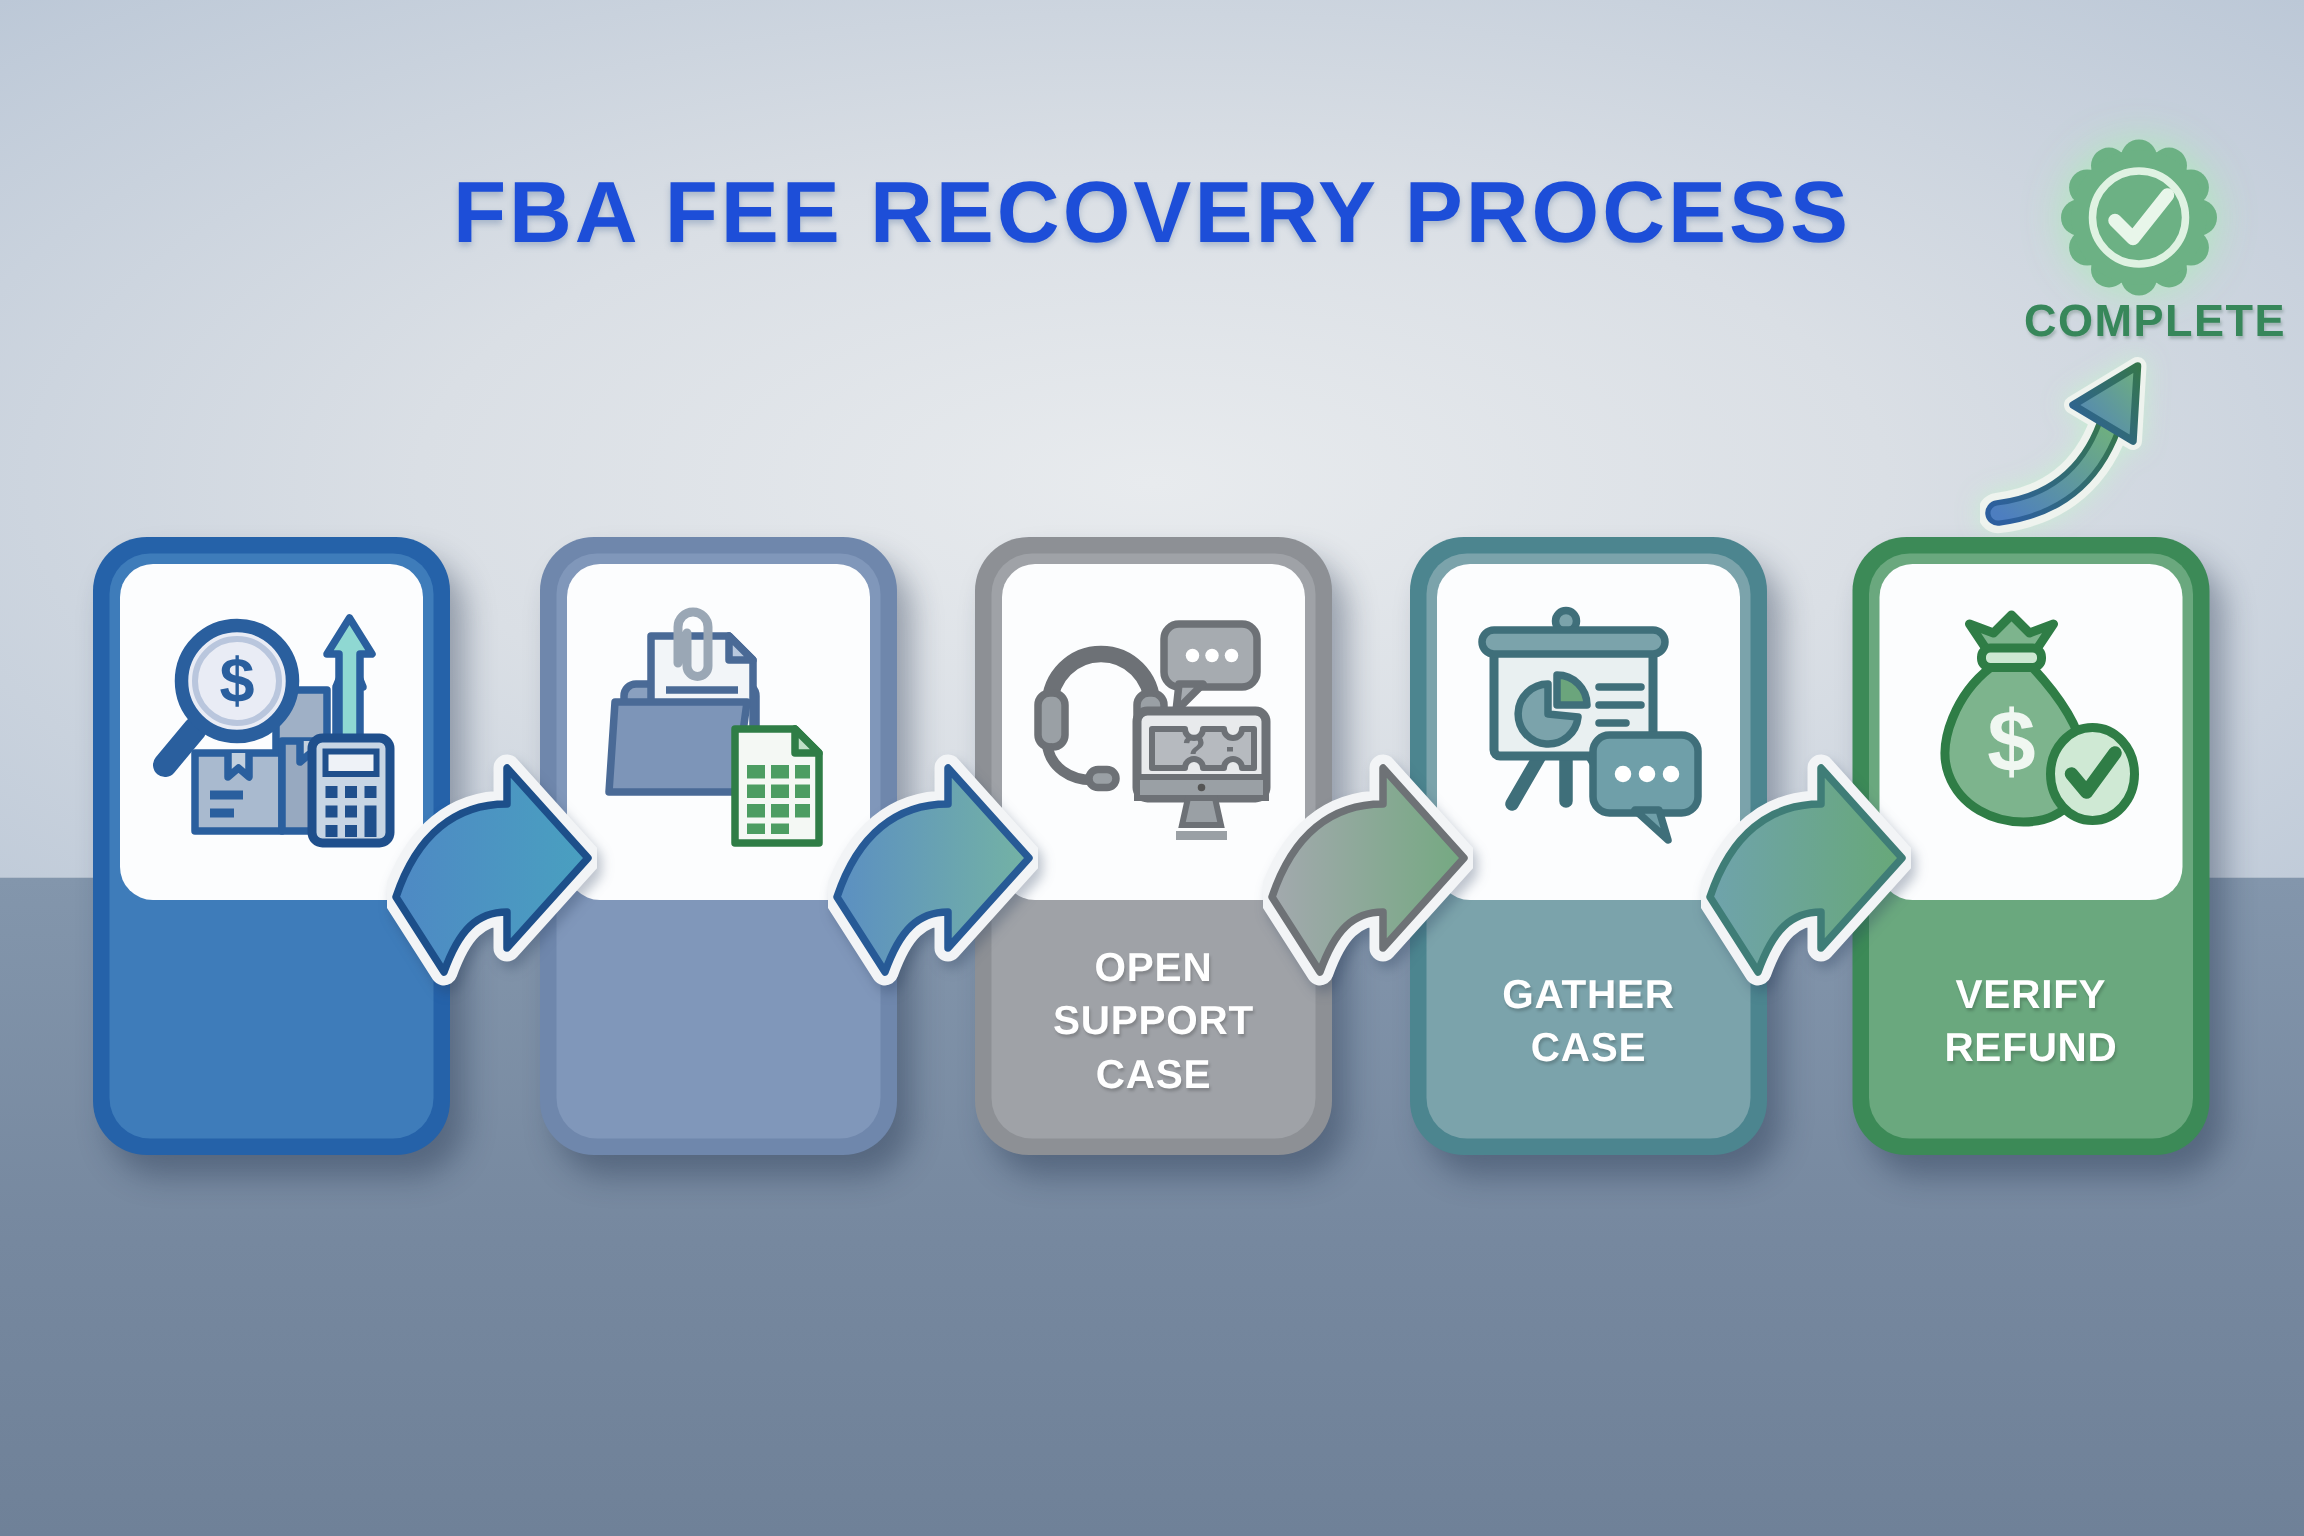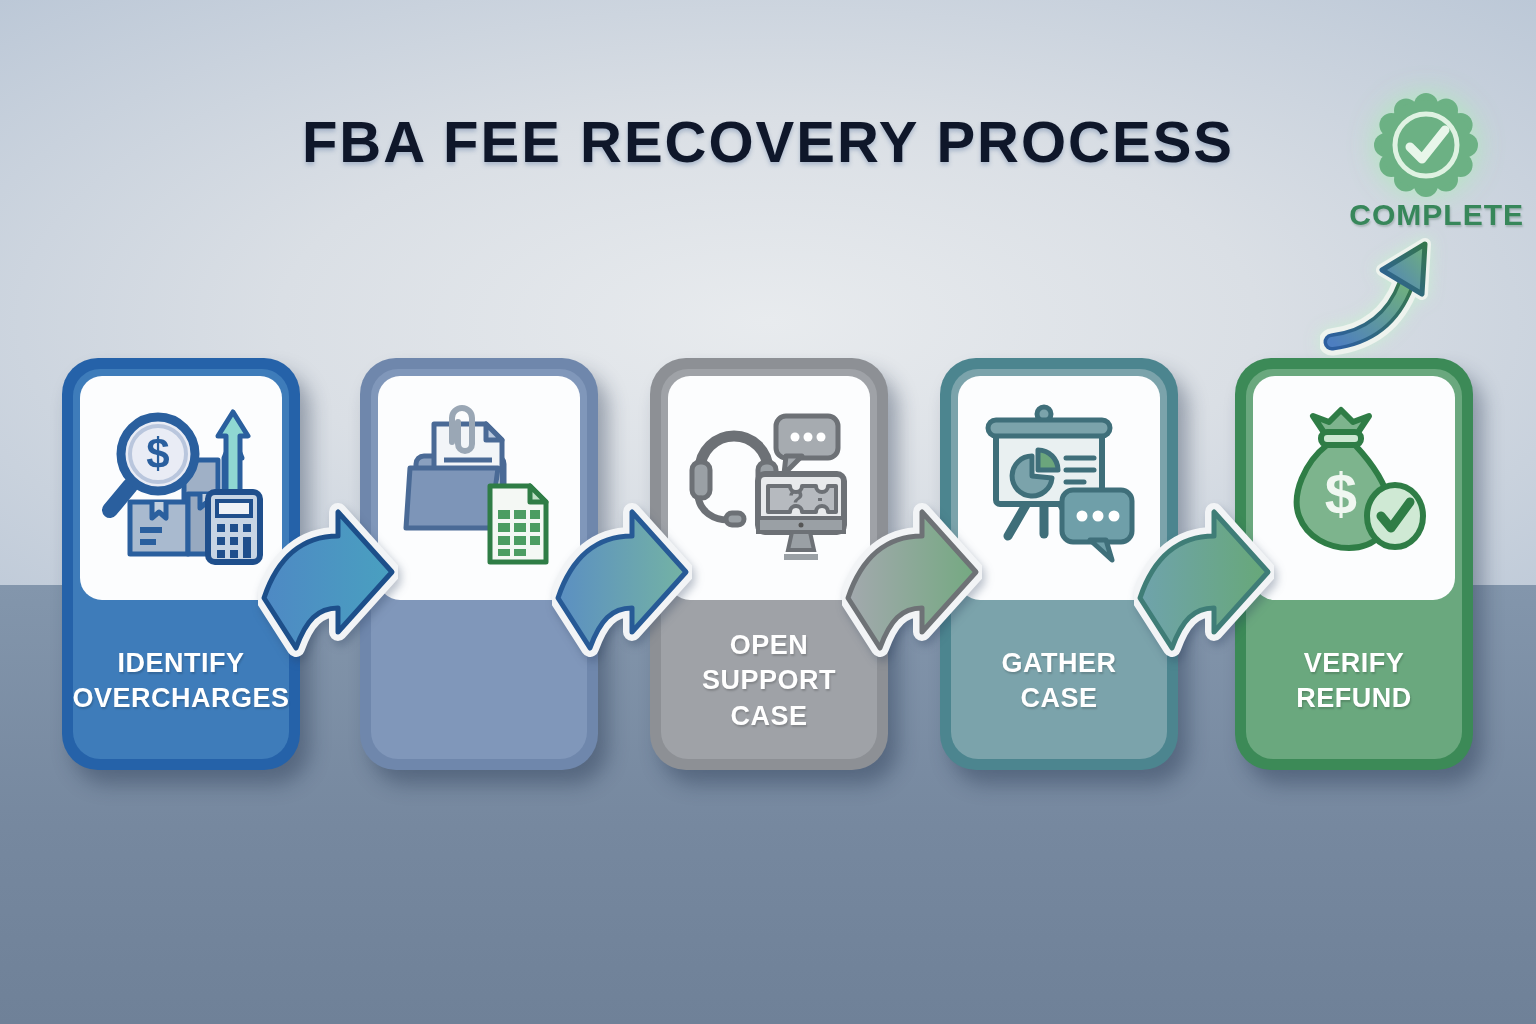--- a/index.html
+++ b/index.html
@@ -4,21 +4,21 @@
 <style>
   html,body{margin:0;padding:0;}
   body{width:1536px;height:1024px;position:relative;overflow:hidden;
        font-family:"Liberation Sans", sans-serif;}
   .bg-top{position:absolute;left:0;top:0;width:1536px;height:585px;
           background:radial-gradient(ellipse at 50% 55%, #e8ebee 0%, #dade e4 40%, #dadfe5 45%, #bcc8d7 100%);
           background:radial-gradient(ellipse at 50% 55%, #e8ebee 0%, #dadfe5 45%, #bcc8d7 100%);}
   .bg-bottom{position:absolute;left:0;top:585px;width:1536px;height:439px;
           background:linear-gradient(180deg,#8396ac 0%,#76889f 55%,#6f8198 100%);}
   .title{position:absolute;left:0;right:0;top:108px;text-align:center;
-         font-size:58px;font-weight:700;letter-spacing:2px;color:#0f172a;
+         font-size:58px;font-weight:700;letter-spacing:2px;color:#1d4ed8;
          text-shadow:0 3px 4px rgba(110,135,170,.45);}
   
   .badge{position:absolute;left:1366px;top:85px;width:120px;height:120px;
          filter:drop-shadow(0 0 14px rgba(173,235,185,.95));}
   .badge-label{position:absolute;left:1324px;top:198px;width:200px;text-align:right;
          font-size:30px;font-weight:700;letter-spacing:1px;color:#37875a;
          text-shadow:1px 2px 2px rgba(40,80,60,.25);}
   
   .card{position:absolute;top:358px;width:238px;height:412px;border-radius:36px;padding:11px;
         box-sizing:border-box;box-shadow:10px 14px 20px rgba(30,45,70,.38);}
@@ -118,22 +118,20 @@
           </g>
         </g>
         <g>
           <line x1="34" y1="88" x2="14" y2="112" stroke="#2a5f9e" stroke-width="16" stroke-linecap="round"></line>
           <circle cx="62" cy="56" r="37" fill="#e9ecf5" stroke="#2a5f9e" stroke-width="9"></circle>
           <circle cx="62" cy="56" r="28" fill="#e9ecf5" stroke="#b9c6dd" stroke-width="4"></circle>
           <text x="62" y="70" text-anchor="middle" font-size="42" font-weight="bold" fill="#2a5f9e" font-family="Liberation Sans, sans-serif">$</text>
         </g>
       </svg>
     </div>
-    <div class="card-label">IDENTIFY
-OVERCHARGES</div>
   </div>
 </div>
 
 <div class="card c2">
   <div class="card-body">
     <div class="card-white">
       <svg class="icon" width="170" height="180" viewBox="0 0 170 180">
         <rect x="22" y="58" width="88" height="70" rx="8" fill="#8aa0bf" stroke="#4a6a96" stroke-width="5"></rect>
         <g>
           <path d="M40,26 H92 L108,42 V104 H40 Z" fill="#f2f5f8" stroke="#4a6a96" stroke-width="5" stroke-linejoin="round"></path>

